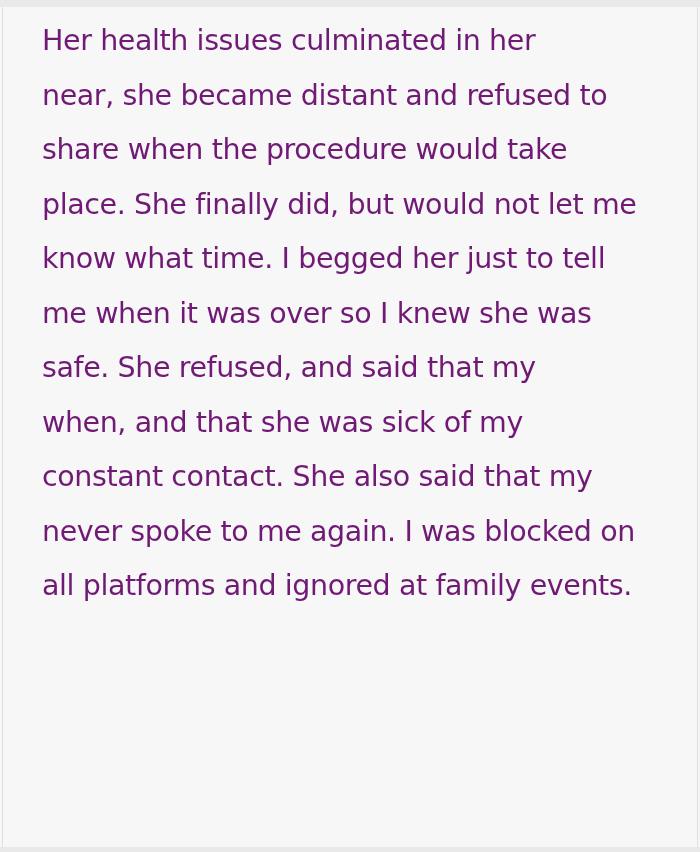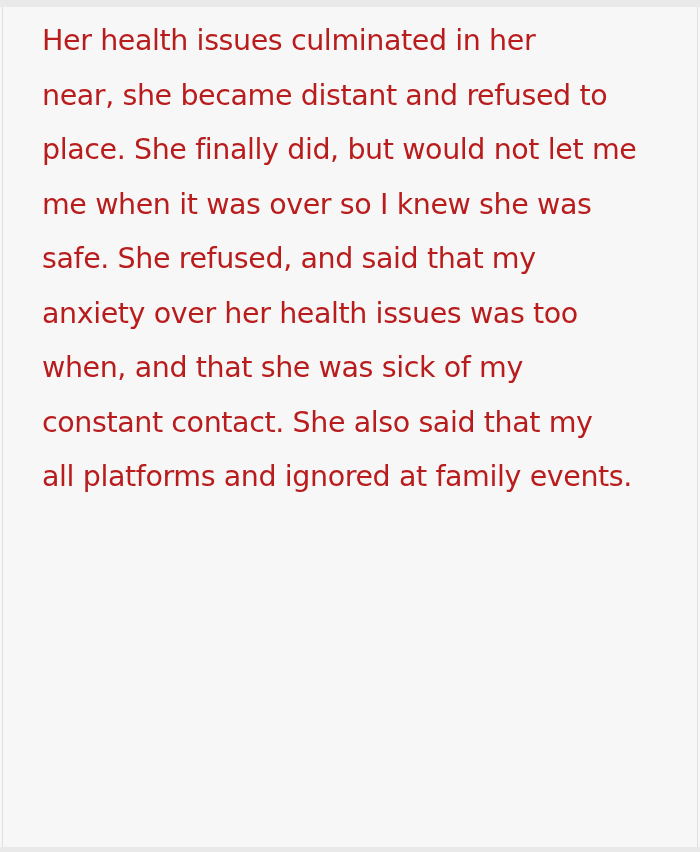--- a/index.html
+++ b/index.html
@@ -38,35 +38,37 @@
   .story {
     position: absolute;
     top: 14px;
     left: 42px;
     right: 16px;
   }
   .text-line {
     font-size: 28.5px;
     line-height: 54.5px;
     letter-spacing: -0.4px;
-    color: #b91c1c;
+    color: #701a75;
     white-space: nowrap;
   }
 </style>
 </head>
 <body>
 
 <div class="page">
   <div class="edge-strip-top"></div>
   <div class="content-frame"></div>
   <div class="story">
     <div class="text-line">Her health issues culminated in her</div>
     <div class="text-line">near, she became distant and refused to</div>
+    <div class="text-line">share when the procedure would take</div>
     <div class="text-line">place. She finally did, but would not let me</div>
+    <div class="text-line">know what time. I begged her just to tell</div>
     <div class="text-line">me when it was over so I knew she was</div>
     <div class="text-line">safe. She refused, and said that my</div>
-    <div class="text-line">anxiety over her health issues was too</div>
     <div class="text-line">when, and that she was sick of my</div>
     <div class="text-line">constant contact. She also said that my</div>
+    <div class="text-line">never spoke to me again. I was blocked on</div>
     <div class="text-line">all platforms and ignored at family events.</div>
   </div>
   <div class="edge-strip-bottom"></div>
 </div>
 
 </body></html>

